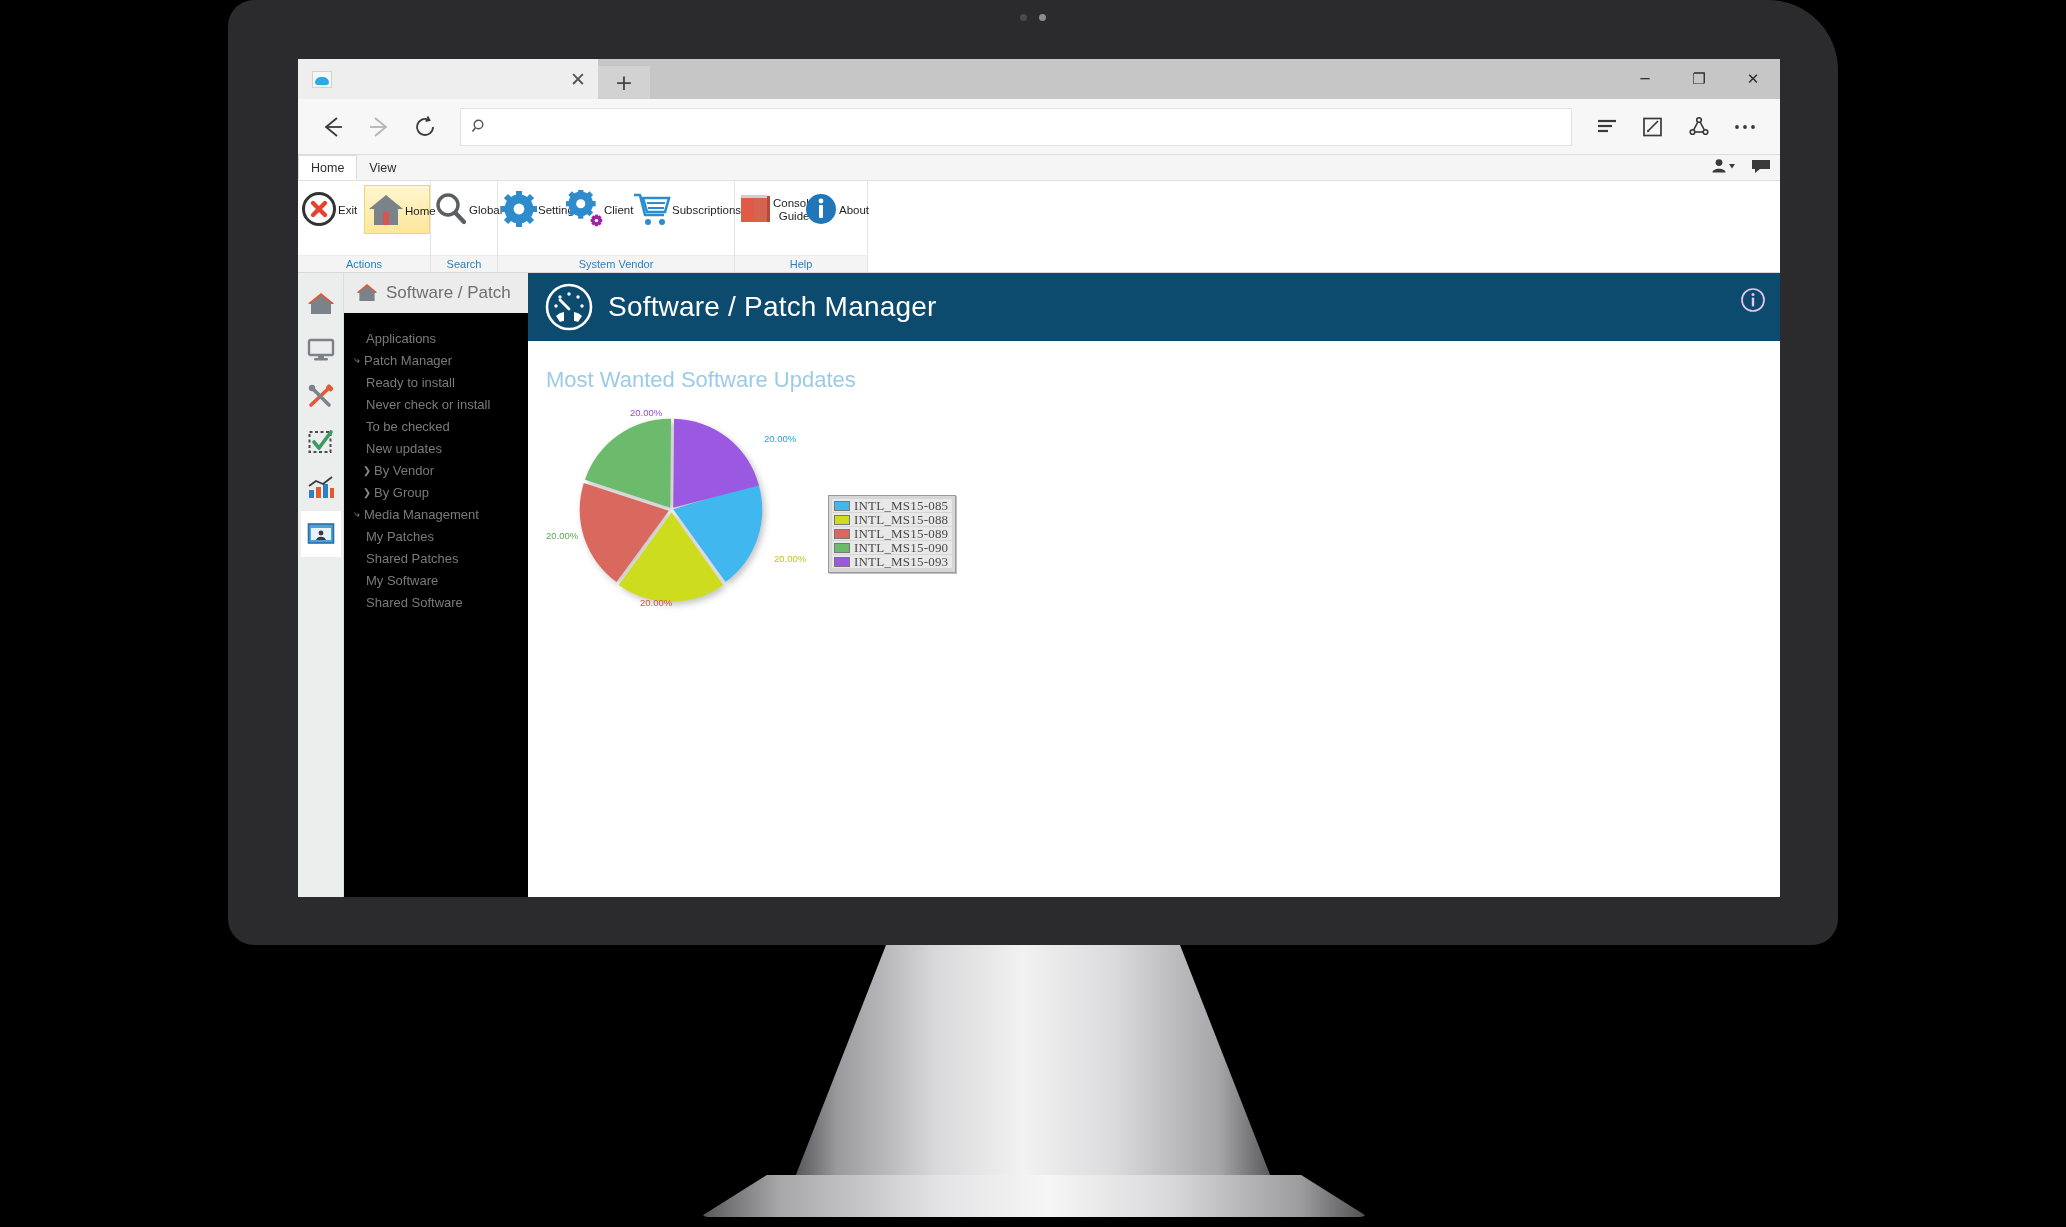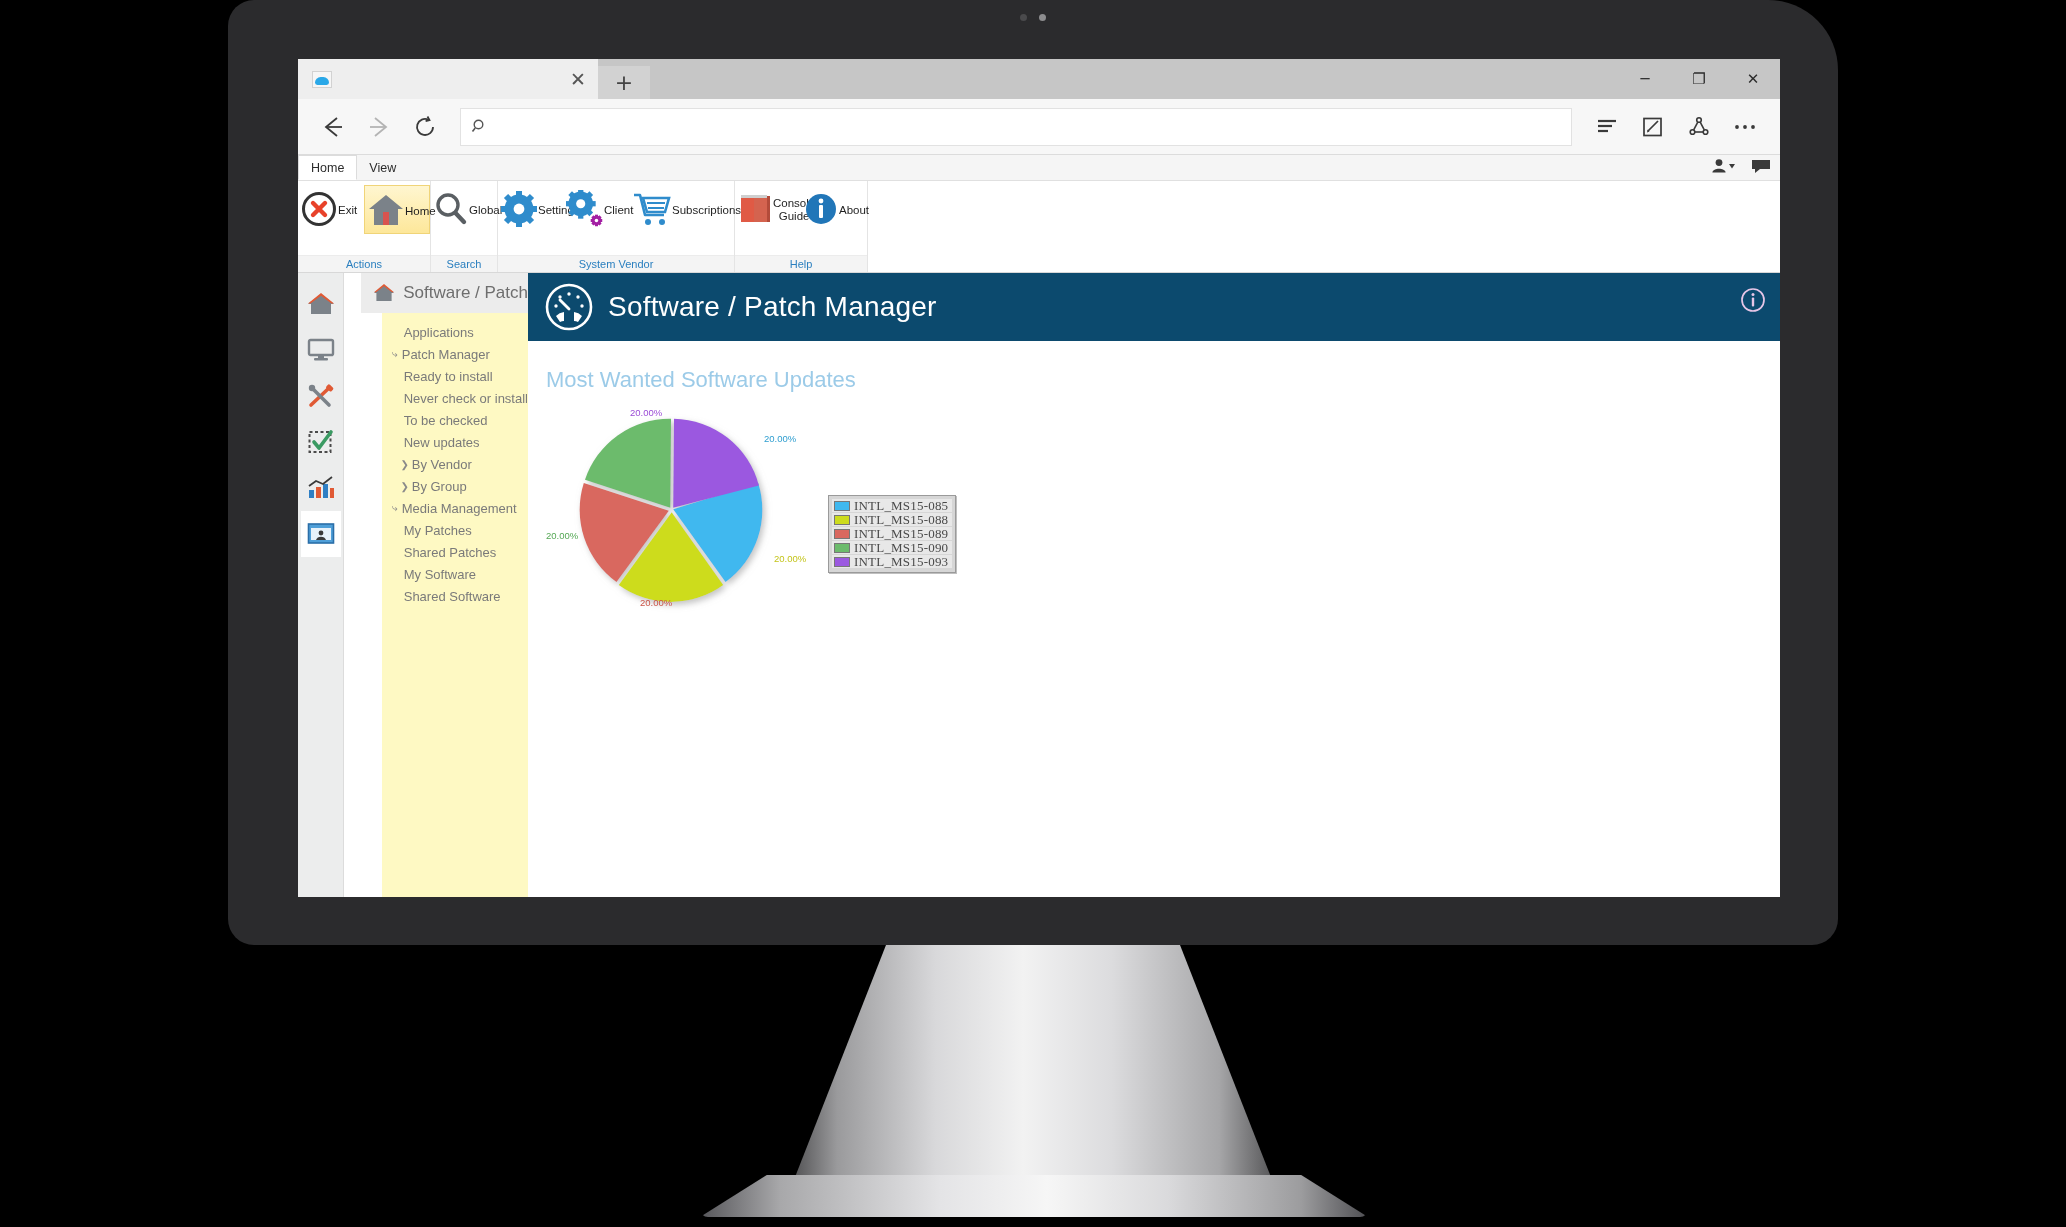--- a/index.html
+++ b/index.html
@@ -210,30 +210,30 @@
     padding-top: 8px;
     display: flex; flex-direction: column; align-items: center;
   }
   .rail-icon {
     width: 40px; height: 46px;
     display: flex; align-items: center; justify-content: center;
     cursor: pointer;
   }
   .rail-icon.selected { background: #ffffff; }
 
-  #sidebar { width: 184px; background: #ffffff; display: flex; flex-direction: column; align-items: flex-end; }
+  #sidebar { width: 184px; background: #ffffff; display: flex; flex-direction: column; }
   #sidebar-header {
     height: 40px;
     background: #ececec;
     display: flex; align-items: center;
     padding-left: 12px;
     font-size: 17px; color: #6e6e6e;
     font-weight: 300;
   }
-  #sidebar-tree { flex: 1; padding-top: 8px; background: #fef9c3; }
+  #sidebar-tree { flex: 1; padding-top: 14px; background: #000000; }
   .tree-item {
     display: flex; align-items: center;
     height: 22px;
     font-size: 13px; color: #7a7a7a;
     cursor: pointer;
     padding-left: 6px;
   }
   .tree-item .twisty {
     width: 14px; flex: 0 0 14px;
     font-size: 10px; color: #8a8a8a;

